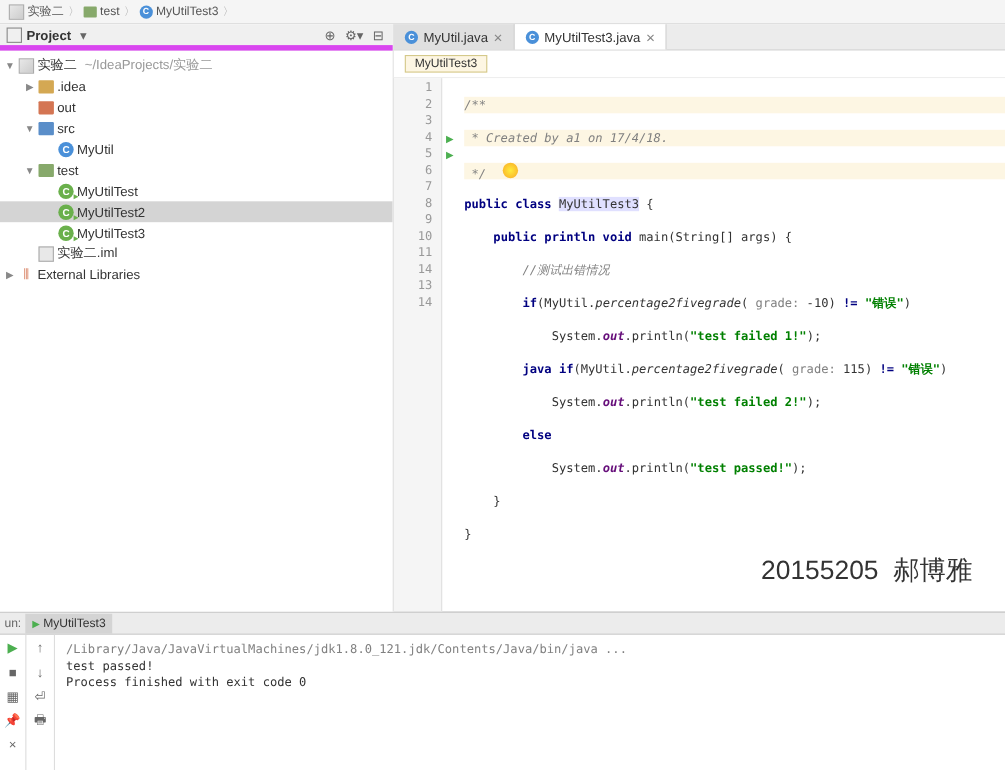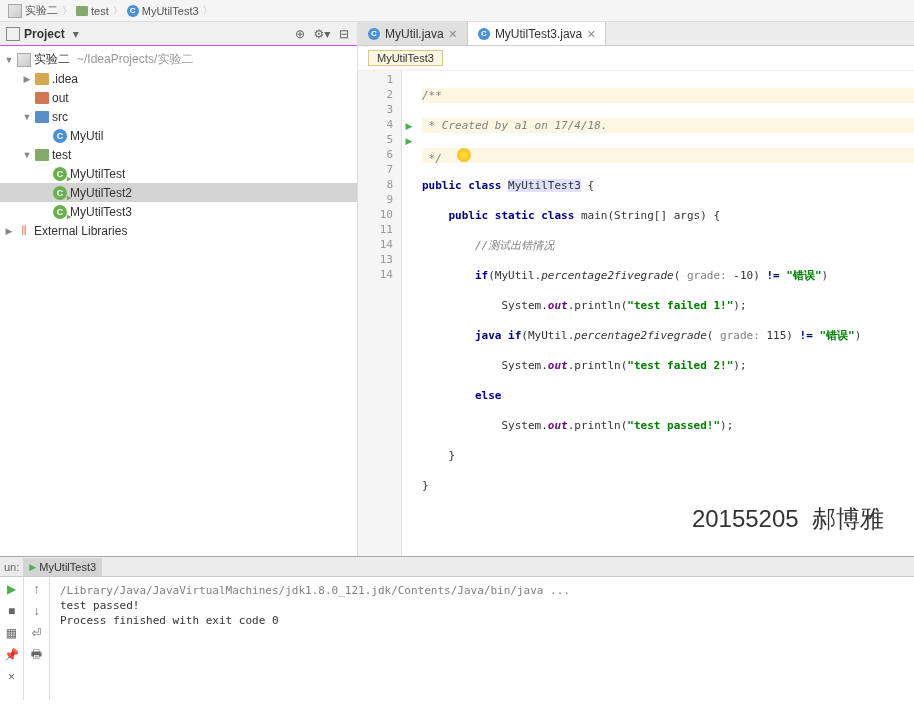--- a/index.html
+++ b/index.html
@@ -7,21 +7,21 @@
     
     .breadcrumb { display: flex; align-items: center; gap: 4px; padding: 2px 8px; background: #f5f5f5; border-bottom: 1px solid #ddd; height: 22px; }
     .breadcrumb-item { display: flex; align-items: center; gap: 3px; font-size: 11px; color: #555; }
     .breadcrumb-sep { color: #aaa; font-size: 10px; }
     .folder-icon-sm { width: 12px; height: 10px; background: #87a96b; border-radius: 1px; display: inline-block; }
     .java-icon-sm { width: 12px; height: 12px; background: #4a90d9; border-radius: 50%; display: inline-flex; align-items: center; justify-content: center; color: #fff; font-size: 8px; font-weight: bold; }
     
     .main-layout { display: flex; height: 534px; }
     
     .sidebar { width: 358px; border-right: 1px solid #ddd; display: flex; flex-direction: column; background: #fff; }
-    .sidebar-header { display: flex; align-items: center; justify-content: space-between; padding: 4px 6px; background: #f0f0f0; border-bottom: 1px solid #d946ef; height: 24px; }
+    .sidebar-header { display: flex; align-items: center; justify-content: space-between; padding: 4px 6px; background: #f0f0f0; border-bottom: 5px solid #d946ef; height: 24px; }
     .sidebar-header-left { display: flex; align-items: center; gap: 4px; }
     .sidebar-icon { width: 14px; height: 14px; border: 1px solid #888; display: inline-block; }
     .sidebar-title { font-weight: bold; font-size: 12px; }
     .sidebar-header-right { display: flex; gap: 8px; align-items: center; }
     .tool-icon { width: 14px; height: 14px; display: inline-flex; align-items: center; justify-content: center; color: #666; cursor: pointer; font-size: 12px; }
     
     .tree { padding: 4px 0; overflow-y: auto; flex: 1; }
     .tree-row { display: flex; align-items: center; padding: 2px 4px; gap: 3px; cursor: pointer; height: 19px; }
     .tree-row.selected { background: #d4d4d4; }
     .tree-indent-0 { padding-left: 4px; }
@@ -160,20 +160,25 @@
       <div class="tree-row tree-indent-2 selected">
         <span class="tree-noarrow"></span>
         <span class="java-icon test">C</span>
         <span class="tree-label">MyUtilTest2</span>
       </div>
       <div class="tree-row tree-indent-2">
         <span class="tree-noarrow"></span>
         <span class="java-icon test">C</span>
         <span class="tree-label">MyUtilTest3</span>
       </div>
+      <div class="tree-row tree-indent-1">
+        <span class="tree-noarrow"></span>
+        <span class="iml-icon"></span>
+        <span class="tree-label">实验二.iml</span>
+      </div>
       <div class="tree-row tree-indent-0">
         <span class="tree-arrow">▶</span>
         <span class="lib-icon">⫼</span>
         <span class="tree-label">External Libraries</span>
       </div>
     </div>
   </div>
 
   <div class="editor-area">
     <div class="tabs">
@@ -213,21 +218,21 @@
           <div class="run-mark"></div>
           <div class="run-mark"></div>
         <div class="run-mark">▶</div>
         <div class="run-mark">▶</div>
       </div>
       <div class="code">
 <div class="code-line hl-comment"><span class="c-comment">/**</span></div>
 <div class="code-line hl-comment"><span class="c-comment"> * Created by a1 on 17/4/18.</span></div>
 <div class="code-line hl-comment"><span class="c-comment"> */</span>  <span class="bulb"></span></div>
 <div class="code-line"><span class="c-keyword">public class </span><span class="c-caret">MyUtilTest3</span><span> {</span></div>
-<div class="code-line">    <span class="c-keyword">public static class </span><span>main</span><span>(String[] args) {</span></div>
+<div class="code-line">    <span class="c-keyword">public println void </span><span>main</span><span>(String[] args) {</span></div>
 <div class="code-line">        <span class="c-comment">//测试出错情况</span></div>
 <div class="code-line">        <span class="c-keyword">if</span><span>(MyUtil.</span><span class="c-static">percentage2fivegrade</span><span>( </span><span class="c-param">grade: </span><span>-10</span><span>) </span><span class="c-keyword">!= </span><span class="c-string">"错误"</span><span>)</span></div>
 <div class="code-line">            <span>System.</span><span class="c-field">out</span><span>.println(</span><span class="c-string">"test failed 1!"</span><span>);</span></div>
 <div class="code-line">        <span class="c-keyword">java if</span><span>(MyUtil.</span><span class="c-static">percentage2fivegrade</span><span>( </span><span class="c-param">grade: </span><span>115</span><span>) </span><span class="c-keyword">!= </span><span class="c-string">"错误"</span><span>)</span></div>
 <div class="code-line">            <span>System.</span><span class="c-field">out</span><span>.println(</span><span class="c-string">"test failed 2!"</span><span>);</span></div>
 <div class="code-line">        <span class="c-keyword">else</span></div>
 <div class="code-line">            <span>System.</span><span class="c-field">out</span><span>.println(</span><span class="c-string">"test passed!"</span><span>);</span></div>
 <div class="code-line">    <span>}</span></div>
 <div class="code-line"><span>}</span></div>
         <div class="watermark">20155205  郝博雅</div>

